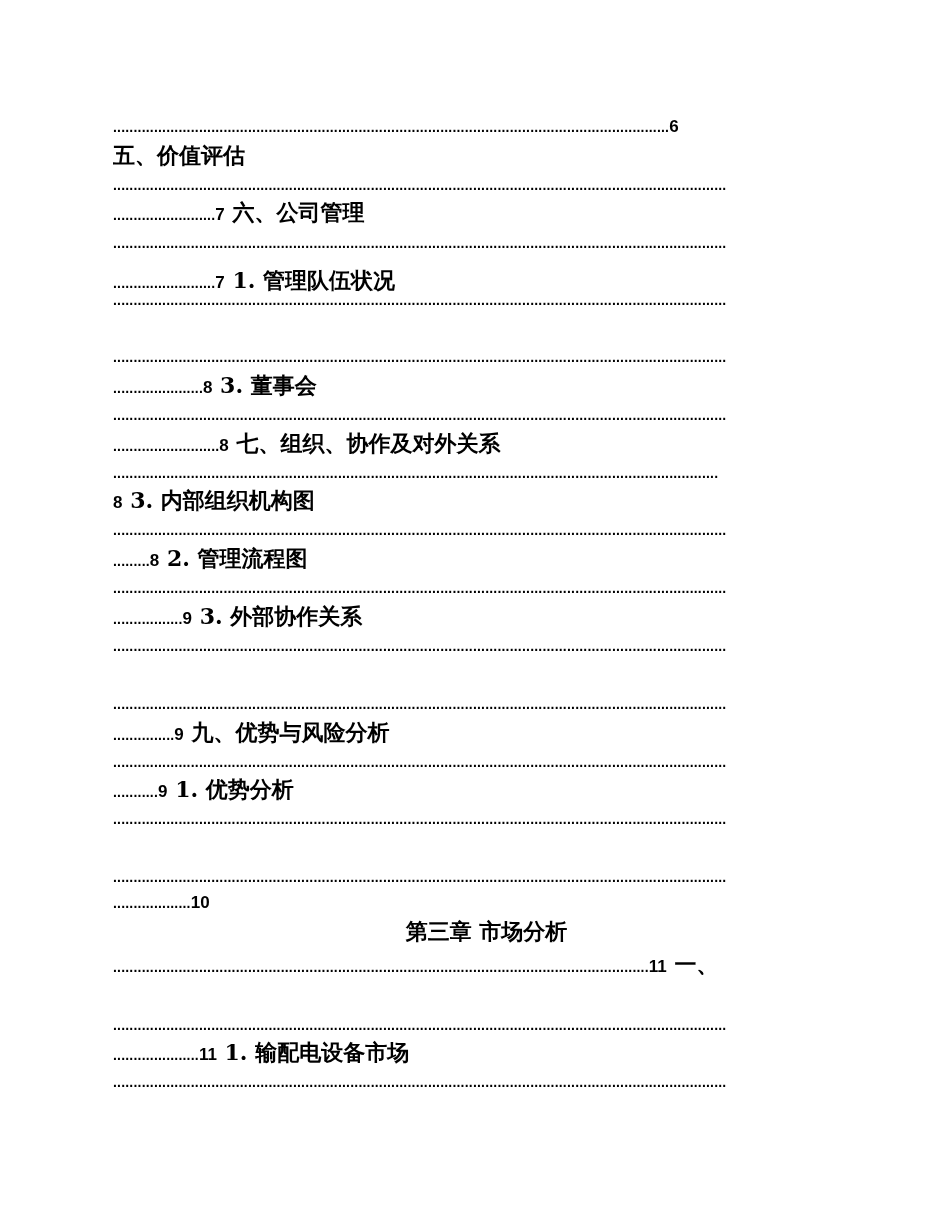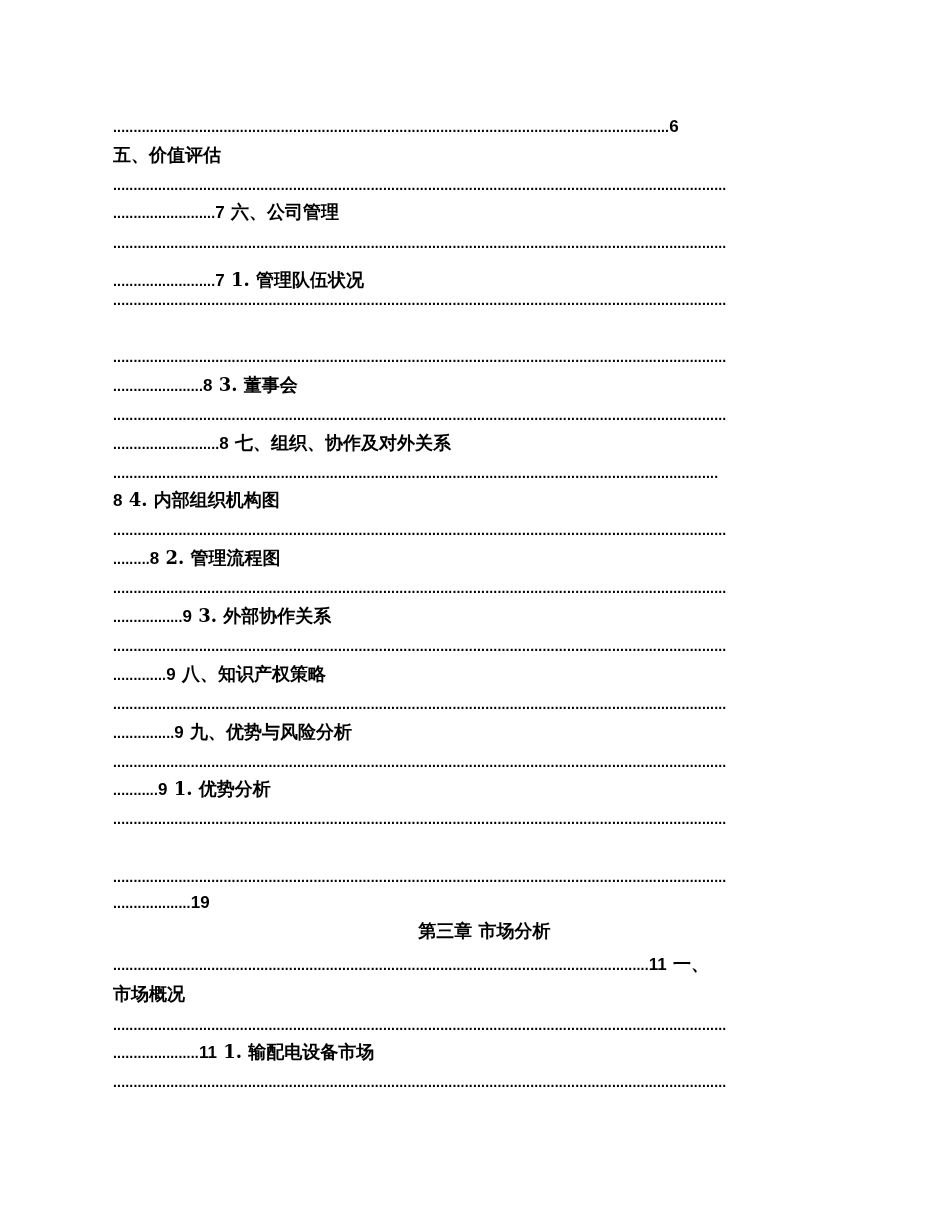--- a/index.html
+++ b/index.html
@@ -4,21 +4,21 @@
 <style>
   html, body { margin: 0; padding: 0; background: #ffffff; }
   body { width: 950px; height: 1230px; position: relative; overflow: hidden;
          font-family: "DejaVu Sans", "Liberation Sans", sans-serif; color: #000; }
   .page { position: absolute; left: 0; top: 0; width: 950px; height: 1230px; background: #fff; }
   .line { position: absolute; left: 113px; width: 724px; height: 24px; line-height: 24px;
           white-space: nowrap; overflow: hidden; font-size: 18px; font-weight: bold; }
   .dots { font-family: "Liberation Sans", sans-serif; font-weight: bold; font-size: 14px;
           letter-spacing: 0.2px; vertical-align: baseline; }
   .num { font-family: "Liberation Sans", sans-serif; font-weight: bold; font-size: 17px; }
-  .txt { font-family: "DejaVu Serif", serif; font-weight: bold; font-size: 18px; }
+  .txt { font-family: "DejaVu Serif", serif; font-weight: bold; font-size: 22px; }
 </style>
 </head>
 <body>
 
 <div class="page">
 
   <div class="line" style="top:114px;">
     <span class="dots">........................................................................................................................................</span><span class="num">6</span>
   </div>
   <div class="line" style="top:143px;">
@@ -54,42 +54,39 @@
     <span class="dots">......................................................................................................................................................</span>
   </div>
   <div class="line" style="top:431px;">
     <span class="dots">..........................</span><span class="num">8</span><span class="txt"> 七、组织、协作及对外关系</span>
   </div>
 
   <div class="line" style="top:460px; width:716px;">
     <span class="dots">....................................................................................................................................................</span>
   </div>
   <div class="line" style="top:488px;">
-    <span class="num">8</span><span class="txt"> 4.   内部组织机构图</span>
+    <span class="num">8</span><span class="txt"> 3.   内部组织机构图</span>
   </div>
 
   <div class="line" style="top:517px;">
     <span class="dots">......................................................................................................................................................</span>
   </div>
   <div class="line" style="top:546px;">
     <span class="dots">.........</span><span class="num">8</span><span class="txt"> 2.   管理流程图</span>
   </div>
 
   <div class="line" style="top:575px;">
     <span class="dots">......................................................................................................................................................</span>
   </div>
   <div class="line" style="top:604px;">
     <span class="dots">.................</span><span class="num">9</span><span class="txt"> 3.   外部协作关系</span>
   </div>
 
   <div class="line" style="top:633px;">
     <span class="dots">......................................................................................................................................................</span>
-  </div>
-  <div class="line" style="top:662px;">
-    <span class="dots">.............</span><span class="num">9</span><span class="txt"> 八、知识产权策略</span>
   </div>
 
   <div class="line" style="top:691px;">
     <span class="dots">......................................................................................................................................................</span>
   </div>
   <div class="line" style="top:720px;">
     <span class="dots">...............</span><span class="num">9</span><span class="txt"> 九、优势与风险分析</span>
   </div>
 
   <div class="line" style="top:749px;">
@@ -100,32 +97,29 @@
   </div>
 
   <div class="line" style="top:806px;">
     <span class="dots">......................................................................................................................................................</span>
   </div>
 
   <div class="line" style="top:864px;">
     <span class="dots">......................................................................................................................................................</span>
   </div>
   <div class="line" style="top:890px;">
-    <span class="dots">...................</span><span class="num">19</span>
+    <span class="dots">...................</span><span class="num">10</span>
   </div>
 
   <div class="line" style="top:919px;text-align:center;">
     <span class="txt" style="white-space:pre;">   第三章 市场分析</span>
   </div>
 
   <div class="line" style="top:952px; width:716px;">
     <span class="dots">...................................................................................................................................</span><span class="num">11</span><span class="txt"> 一、</span>
-  </div>
-  <div class="line" style="top:982px;">
-    <span class="txt">市场概况</span>
   </div>
 
   <div class="line" style="top:1012px;">
     <span class="dots">......................................................................................................................................................</span>
   </div>
   <div class="line" style="top:1040px;">
     <span class="dots">.....................</span><span class="num">11</span><span class="txt"> 1.   输配电设备市场</span>
   </div>
 
   <div class="line" style="top:1069px;">

